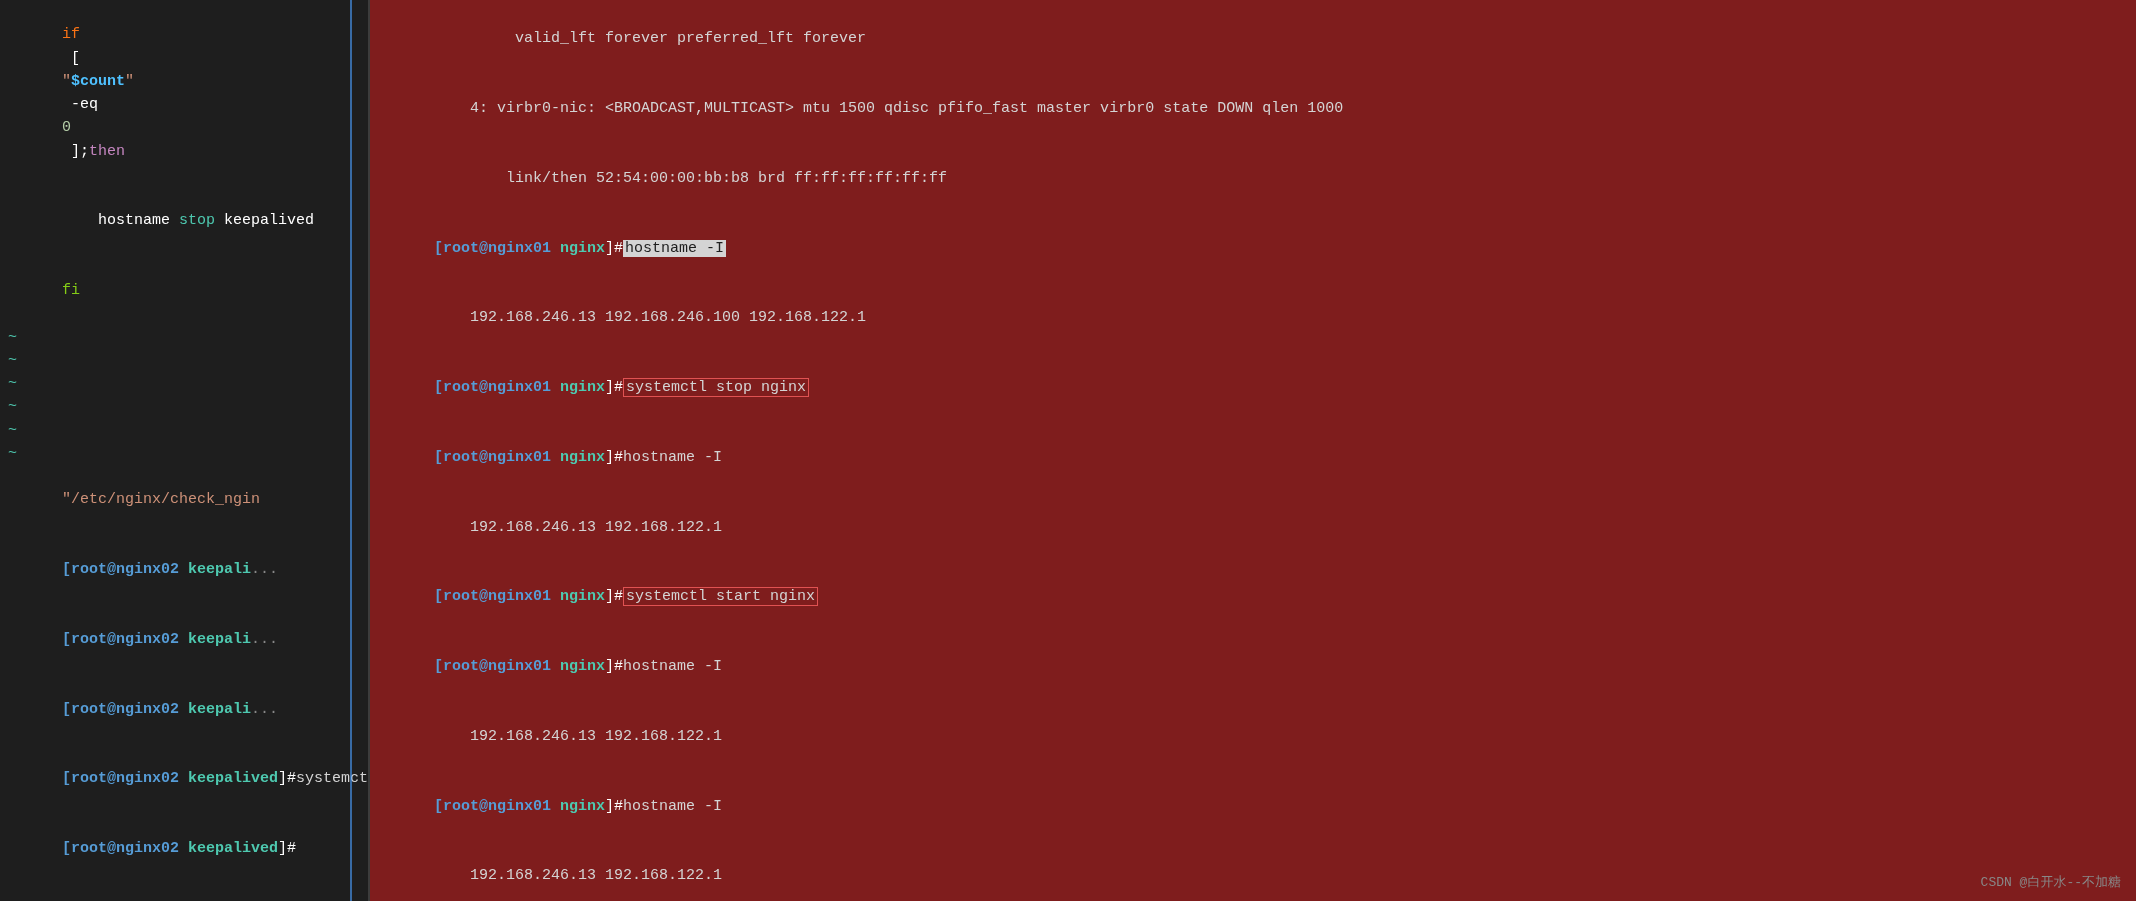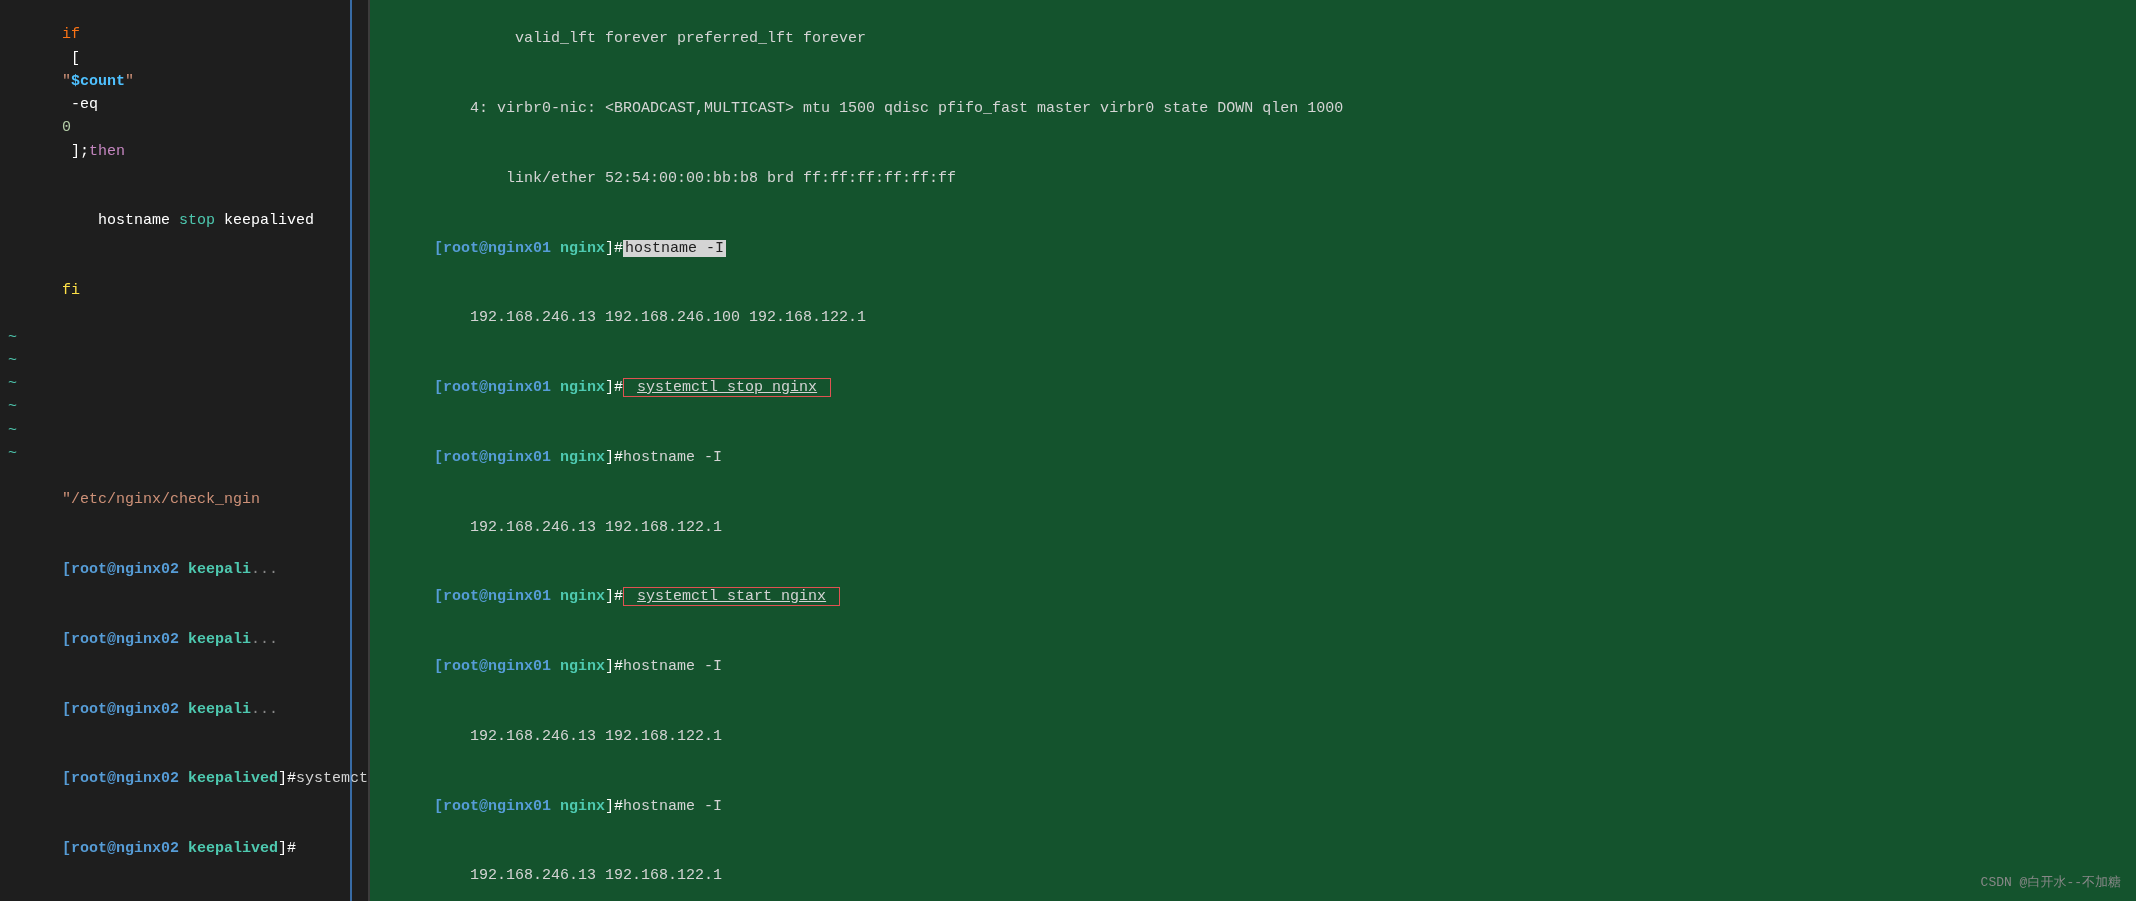--- a/index.html
+++ b/index.html
@@ -28,21 +28,21 @@
       padding: 0 8px;
       flex-shrink: 0;
       border-right: 2px solid #3c3c3c;
       overflow: hidden;
       position: relative;
     }
 
     
     .right-panel {
       flex: 1;
-      background: #14532d;
+      background: #7f1d1d;
       padding: 4px 10px;
       overflow: hidden;
       position: relative;
     }
 
     .line {
       line-height: 1.55;
       white-space: pre;
     }
     .string-val { color: #ce9178; }
@@ -53,22 +53,21 @@
     .cmd-text { color: #d4d4d4; }
     .cmd-stop { color: #4ec9b0; }
     .ip-addr { color: #d4d4d4; }
     .tilde { color: #4ec9b0; }
     .white-text { color: #ffffff; }
 
     
     .box-red {
       display: inline;
       border: 1.5px solid #e05252;
-      padding: 0 13px;
-      text-decoration: underline;
+      padding: 0 2px;
     }
 
     
     .hostname-inv {
       background: #d4d4d4;
       color: #1e1e1e;
       padding: 0 2px;
     }
 
     
@@ -77,21 +76,21 @@
       bottom: 10px;
       right: 15px;
       color: #888888;
       font-family: Liberation Mono, monospace;
       font-size: 13px;
     }
 
     
     .code-if { color: #f97316; }
     .code-then { color: #c586c0; margin-top: 36px; }
-    .code-fi { color: #fde047; }
+    .code-fi { color: #84cc16; }
 
     
     .v-line {
       position: absolute;
       left: 350px;
       top: 0;
       bottom: 0;
       width: 2px;
       background: #4a9eff;
       opacity: 0.6;
@@ -161,21 +160,21 @@
 
     <div class="line">
       <span class="cmd-text">         valid_lft forever preferred_lft forever</span>
     </div>
 
     <div class="line">
       <span class="cmd-text">    4: virbr0-nic: &lt;BROADCAST,MULTICAST&gt; mtu 1500 qdisc pfifo_fast master virbr0 state DOWN qlen 1000</span>
     </div>
 
     <div class="line">
-      <span class="cmd-text">        link/ether 52:54:00:00:bb:b8 brd ff:ff:ff:ff:ff:ff</span>
+      <span class="cmd-text">        link/then 52:54:00:00:bb:b8 brd ff:ff:ff:ff:ff:ff</span>
     </div>
 
     <div class="line">
       <span class="prompt-root">[root@nginx01 </span><span class="prompt-dir">nginx</span><span class="white-text">]#</span><span class="hostname-inv">hostname -I</span>
     </div>
 
     <div class="line">
       <span class="ip-addr">    192.168.246.13 192.168.246.100 192.168.122.1</span>
     </div>
 

